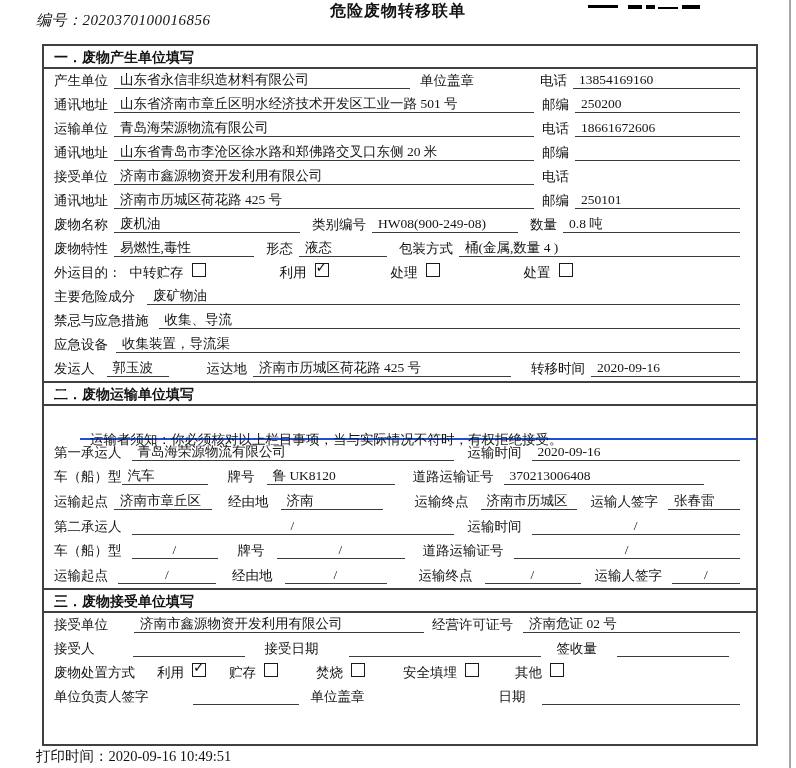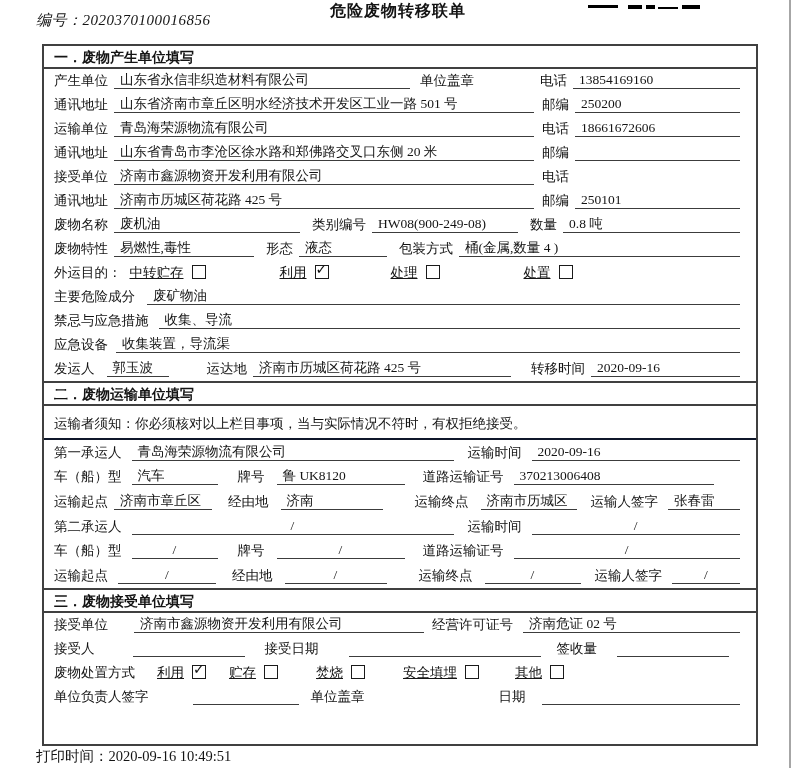--- a/index.html
+++ b/index.html
@@ -16,38 +16,38 @@
 
   .table {
     position:absolute; left:42px; top:44px; width:716px; height:702px;
     border:2px solid #404040; box-sizing:border-box; background:#fff;
   }
   .sec-h {
     height:23px; box-sizing:border-box; border-bottom:2px solid #404040;
     font-weight:bold; font-size:14px; padding:3px 0 0 10px;
   }
   .note {
-    height:34px; box-sizing:border-box; border-bottom:2px solid #0f172a;
-    font-size:13.5px; padding:9px 0 0 10px;
+    height:34px; box-sizing:border-box; border-bottom:2px solid #1d4ed8;
+    font-size:13.5px; padding:25px 0 0 10px;margin-left:36px;
   }
   #s3-note { height:35px; }
   .body { display:flex; flex-direction:column; box-sizing:border-box; }
   #s1-body { height:314px; border-bottom:2px solid #404040; }
   #s2-body { height:150px; border-bottom:2px solid #404040; }
   #s3-body { height:96px; }
 
   .row { flex:1 1 0; display:flex; align-items:flex-end;
          padding:0 16px 4px 10px; font-size:13.5px; line-height:17px; }
   .lb  { flex:0 0 auto; white-space:nowrap; }
   .val { flex:0 0 auto; border-bottom:1.5px solid #3c3c3c; margin-left:6px;
          padding:0 4px 0 6px; white-space:nowrap; box-sizing:border-box; min-height:17px; }
   .fill { flex:1 1 auto; }
   .ctr  { text-align:center; padding:0; }
 
-  .opt { display:flex; align-items:center; flex:0 0 auto;text-decoration:underline; }
+  .opt { display:flex; align-items:flex-start; flex:0 0 auto; }
   .cb  { flex:0 0 auto; width:12px; height:12px; border:1.5px solid #1a1a1a;
          margin-left:8px; position:relative; top:-1px; background:#fff; }
   .cb.checked::after {
     content:"\2713"; position:absolute; left:0px; top:-4px; font-size:14px;
     font-weight:bold; line-height:1; font-family:"DejaVu Sans",sans-serif; color:#111;
   }
 </style>
 </head>
 <body>
 
@@ -190,21 +190,21 @@
 
       <div class="row">
         <span class="lb">第一承运人</span>
         <span class="val" style="width:322px;margin-left:10px">青岛海荣源物流有限公司</span>
         <span class="lb" style="margin-left:14px">运输时间</span>
         <span class="val fill" style="margin-left:10px">2020-09-16</span>
       </div>
 
       <div class="row">
         <span class="lb">车（船）型</span>
-        <span class="val" style="width:86px;margin-left:10px">汽车</span>
+        <span class="val" style="width:86px;margin-left:0">汽车</span>
         <span class="lb" style="margin-left:20px">牌号</span>
         <span class="val" style="width:128px;margin-left:12px">鲁 UK8120</span>
         <span class="lb" style="margin-left:18px">道路运输证号</span>
         <span class="val" style="width:200px;margin-left:10px">370213006408</span>
       </div>
 
       <div class="row">
         <span class="lb">运输起点</span>
         <span class="val" style="width:98px;margin-left:6px">济南市章丘区</span>
         <span class="lb" style="margin-left:16px">经由地</span>

